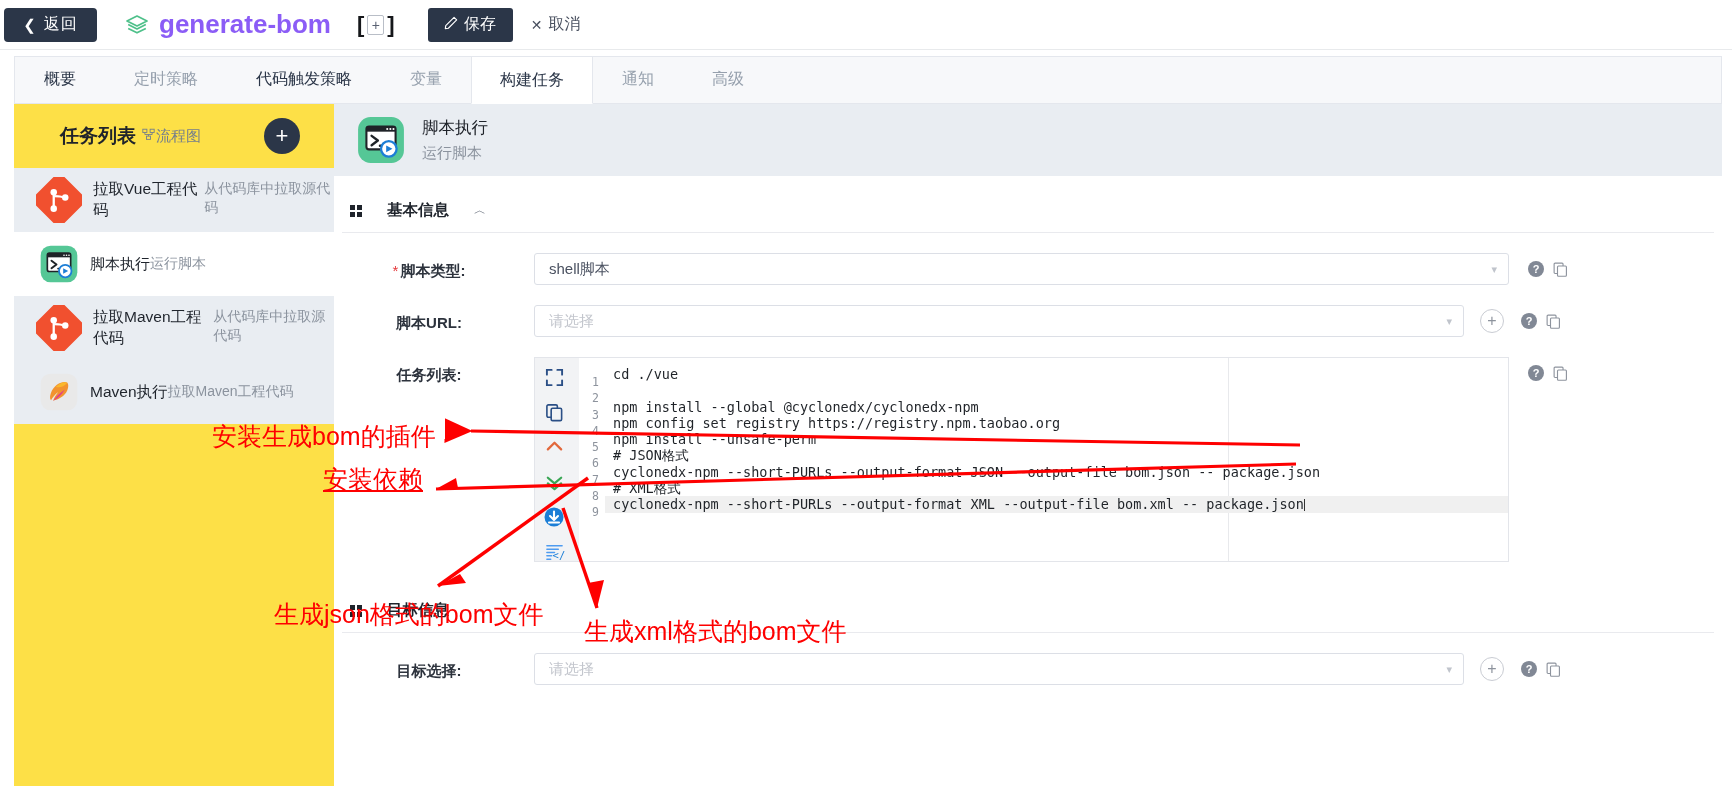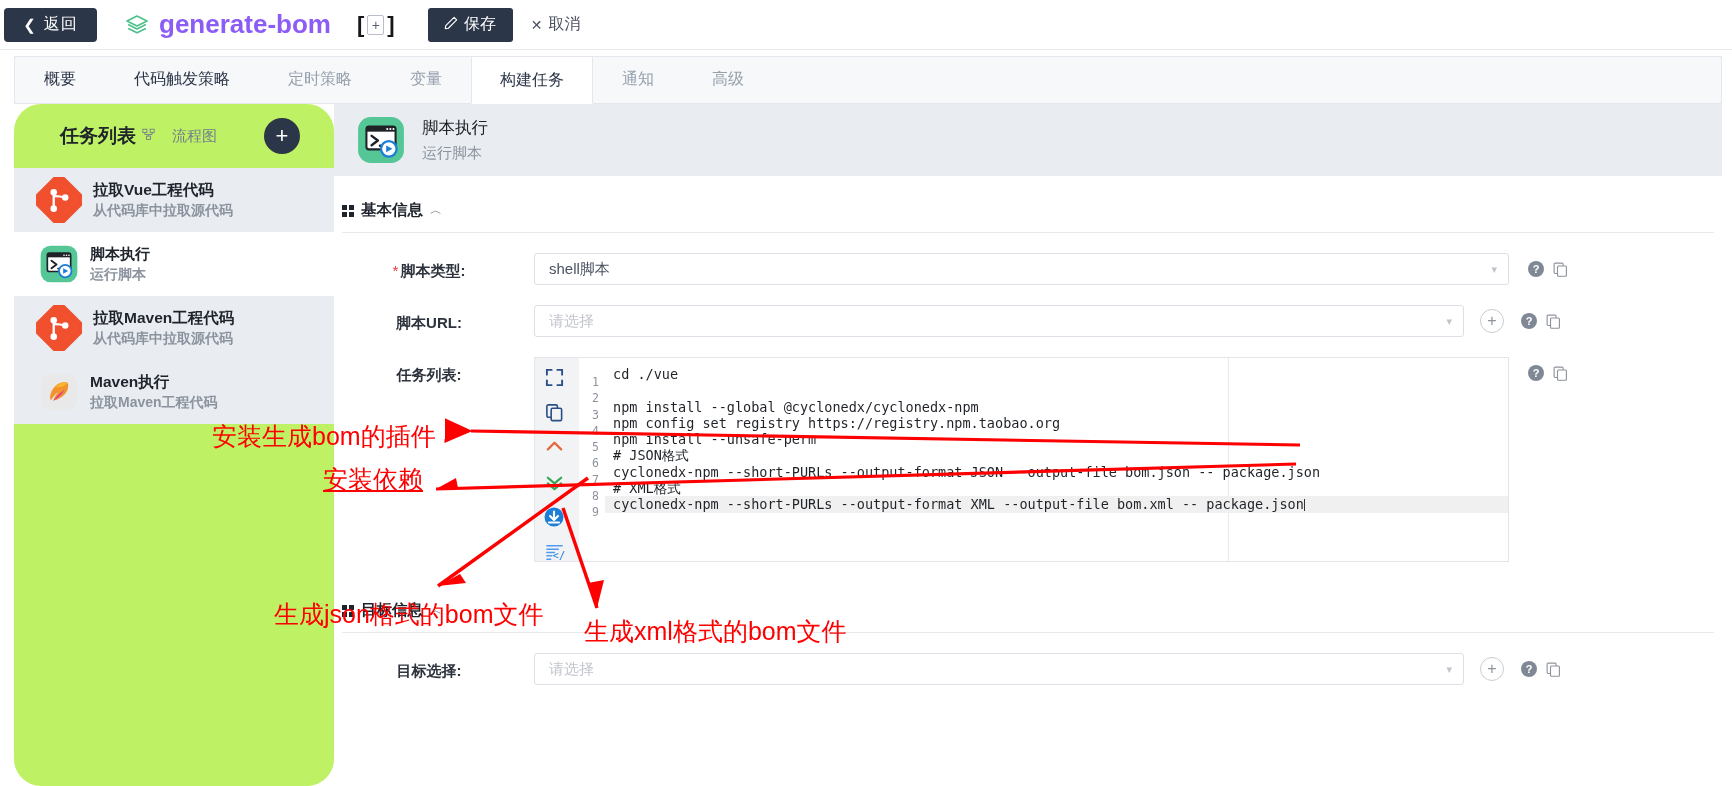--- a/index.html
+++ b/index.html
@@ -76,60 +76,60 @@
     background:#ffffff; color:#2b3648;
     border-left:1px solid #e4e7ed; border-right:1px solid #e4e7ed;
     border-top:1px solid #e4e7ed; border-bottom:1px solid #ffffff;
     margin-bottom:-1px;
   }
 
   
   .content { position:absolute; left:14px; top:104px; width:1708px; height:682px; background:#fff; }
 
   
-  .leftpanel { position:absolute; left:0; top:0; width:320px; height:682px; background:#bef264;border-radius:27px; }
+  .leftpanel { position:absolute; left:0; top:0; width:320px; height:682px; background:#fde047; }
   .lp-header {
     height:64px; display:flex; align-items:center; padding:0 0 0 46px;
     position:relative;
   }
   .lp-title { font-size:19px; font-weight:bold; color:#20242b; }
-  .lp-flow { font-size:15px; color:#747e8c; margin-left:6px; display:flex; align-items:center; gap:17px;}
+  .lp-flow { font-size:15px; color:#747e8c; margin-left:6px; display:flex; align-items:center; gap:1px;}
   .flow-glyph { font-size:12px; color:#747e8c; }
   .lp-add {
     position:absolute; right:34px; top:14px;
     width:36px; height:36px; border-radius:50%;
     background:#2b3648; color:#fff;
     display:flex; align-items:center; justify-content:center;
     font-size:22px; cursor:pointer;
   }
   .task-item {
     height:64px; display:flex; align-items:center; gap:11px;
     padding-left:22px; cursor:pointer; background:#e9edf2;
   }
   .task-item.selected { background:#ffffff; }
   .task-icon { width:46px; height:46px; flex:0 0 46px; position:relative; }
   .task-icon.small { width:40px; height:40px; flex:0 0 40px; margin-left:3px;}
-  .task-text { display:flex; flex-direction:column; justify-content:center;font-weight:bold; }
+  .task-text { display:flex; justify-content:center; }
   .task-name { font-size:15.5px; color:#1f242c; line-height:1.35; }
   .task-desc { font-size:14px; color:#8b939e; line-height:1.35; }
   .task-item.selected .task-name { font-size:15px; }
 
   
   .rightpanel { position:absolute; left:320px; top:0; width:1388px; height:682px; background:#fff; }
   .rp-head {
     height:72px; background:#e9edf2; display:flex; align-items:center; gap:16px; padding-left:22px;
   }
   .rp-head-icon { width:50px; height:50px; }
   .rp-head-text { display:flex; flex-direction:column; gap:5px; }
   .rp-head-title { font-size:16.5px; color:#20242b; }
   .rp-head-sub { font-size:15px; color:#8b939e; }
 
   .section-head {
-    display:flex; align-items:center; gap:7px;
-    margin:24px 0 0 8px; font-size:15.5px; font-weight:bold; color:#1f242c;
+    display:flex; align-items:center; gap:25px;
+    margin:24px 0 0 16px; font-size:15.5px; font-weight:bold; color:#1f242c;
   }
   .sq-glyph { display:inline-grid; grid-template-columns:5px 5px; grid-gap:2px; }
   .sq-glyph i { width:5px; height:5px; background:#1f242c; display:block; }
   .caret { font-size:12px; color:#5d6573; font-weight:normal; }
   .divider { height:1px; background:#e9eaee; margin:11px 8px 0 8px; }
 
   .form-row { display:flex; align-items:flex-start; margin-top:20px; }
   .form-label {
     width:200px; text-align:center; font-size:15px; font-weight:bold; color:#2d333d;
     padding-top:9px; padding-right:10px; white-space:nowrap;
@@ -230,22 +230,22 @@
     </div>
 
     <div class="cancel-btn">
       <span class="mini-icon">✕</span>
       <span>取消</span>
     </div>
   </div>
 
   <div class="tabbar">
     <div class="tab dark">概要</div>
+    <div class="tab">定时策略</div>
     <div class="tab dark">代码触发策略</div>
-    <div class="tab">定时策略</div>
     <div class="tab">变量</div>
     <div class="tab active">构建任务</div>
     <div class="tab">通知</div>
     <div class="tab">高级</div>
   </div>
 
   <div class="content">
 
     <div class="leftpanel">
       <div class="lp-header">

